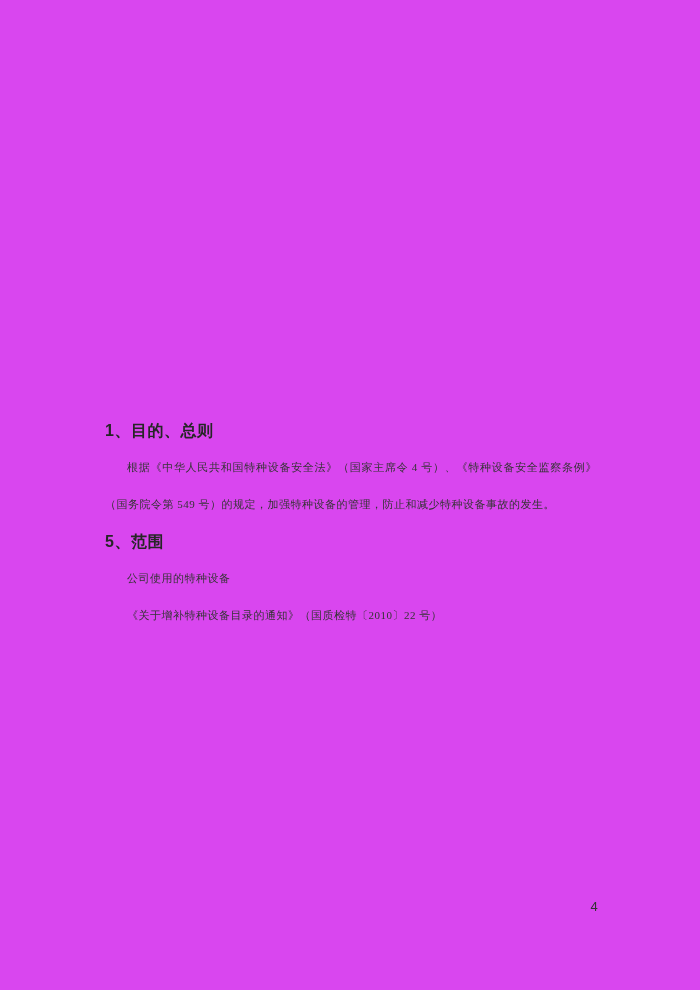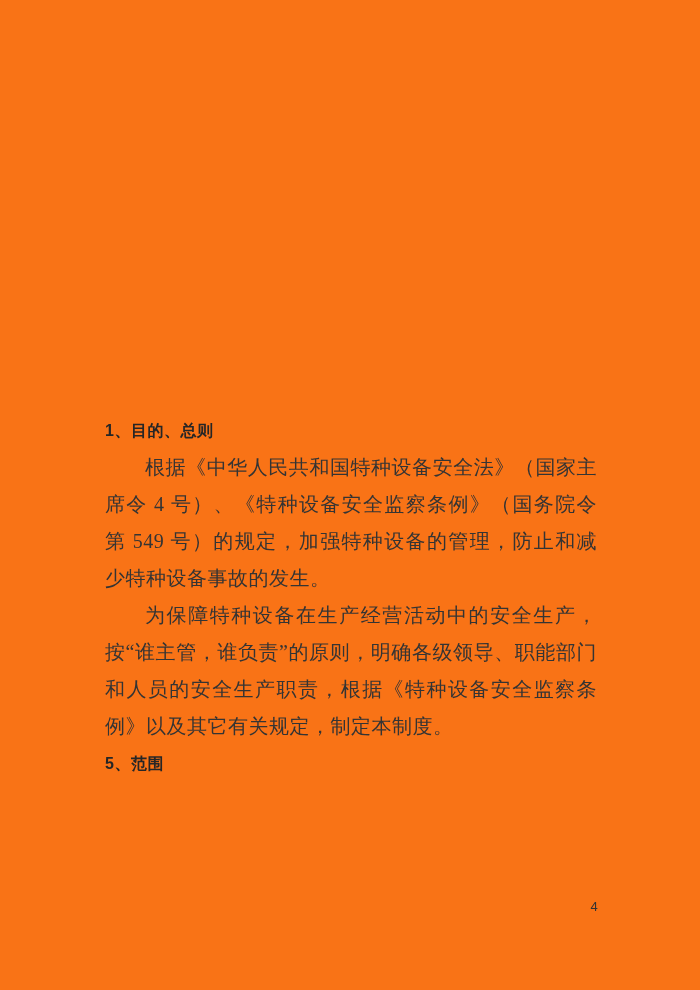--- a/index.html
+++ b/index.html
@@ -10,41 +10,41 @@
     width: 700px;
     height: 990px;
     background: #ffffff;
     position: relative;
     overflow: hidden;
     font-family: "Liberation Serif", "DejaVu Serif", serif;
   }
   .page {
     position: absolute;
     inset: 0;
-    background: #f97316;
+    background: #d946ef;
   }
   .content {
     position: absolute;
     left: 105px;
     top: 412px;
     width: 492px;
     color: #333333;
   }
   .section-heading {
     margin: 0;
     font-family: "Liberation Sans", "DejaVu Sans", sans-serif;
     font-size: 16px;
     font-weight: bold;
     color: #262626;
     line-height: 37px;
     letter-spacing: 0.5px;
   }
   .para {
     margin: 0;
-    font-size: 20px;
+    font-size: 11px;
     line-height: 37px;
     text-indent: 2em;
     text-align: justify;
     letter-spacing: 0.5px;
     color: #343434;
     word-break: break-all;
   }
   .para.single {
     text-align: left;
   }
@@ -60,23 +60,24 @@
   }
 </style>
 </head>
 <body>
 
 <div class="page">
   <main class="content">
 
     <h2 class="section-heading">1、目的、总则</h2>
     <p class="para">根据《中华人民共和国特种设备安全法》（国家主席令 4 号）、《特种设备安全监察条例》（国务院令第 549 号）的规定，加强特种设备的管理，防止和减少特种设备事故的发生。</p>
-    <p class="para">为保障特种设备在生产经营活动中的安全生产，按“谁主管，谁负责”的原则，明确各级领导、职能部门和人员的安全生产职责，根据《特种设备安全监察条例》以及其它有关规定，制定本制度。</p>
 
     <h2 class="section-heading">5、范围</h2>
+    <p class="para single">公司使用的特种设备</p>
 
+    <p class="para single">《关于增补特种设备目录的通知》（国质检特〔2010〕22 号）</p>
 
   </main>
 
   <footer class="page-footer">
     <span>4</span>
   </footer>
 </div>
 
 </body></html>

